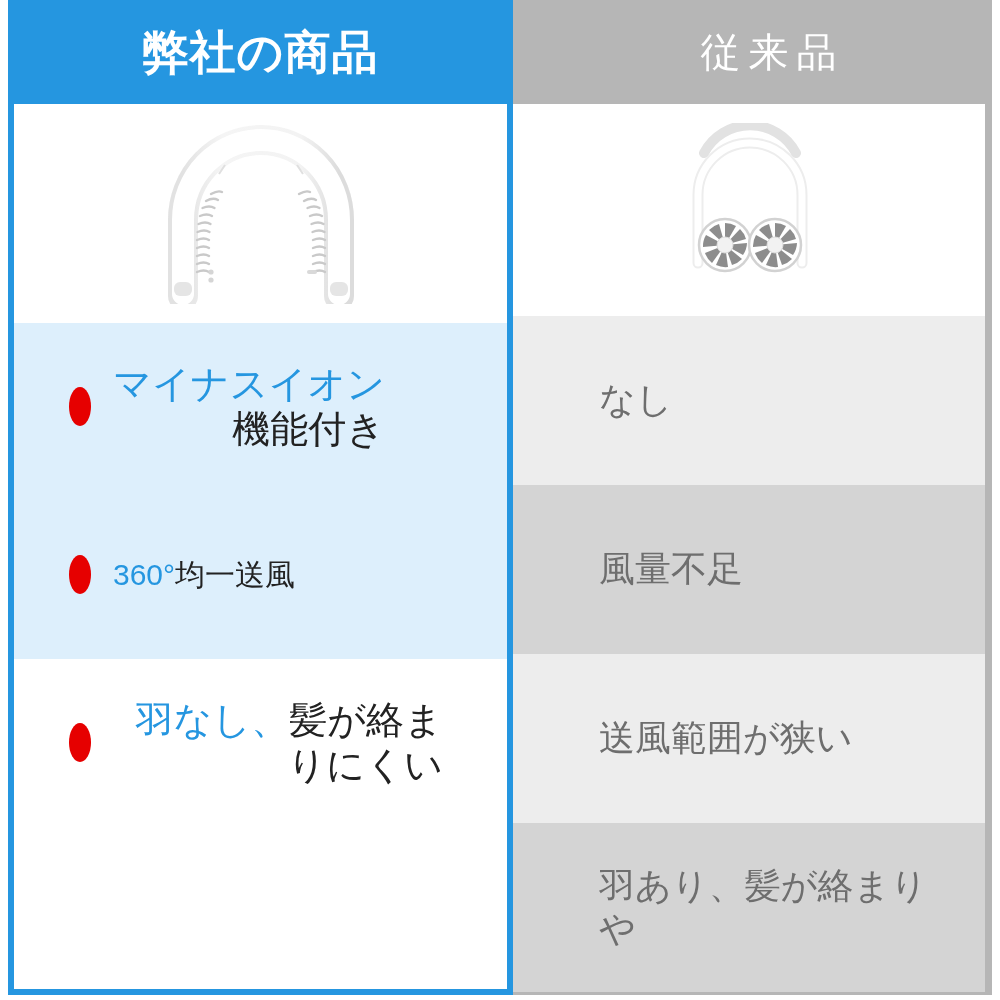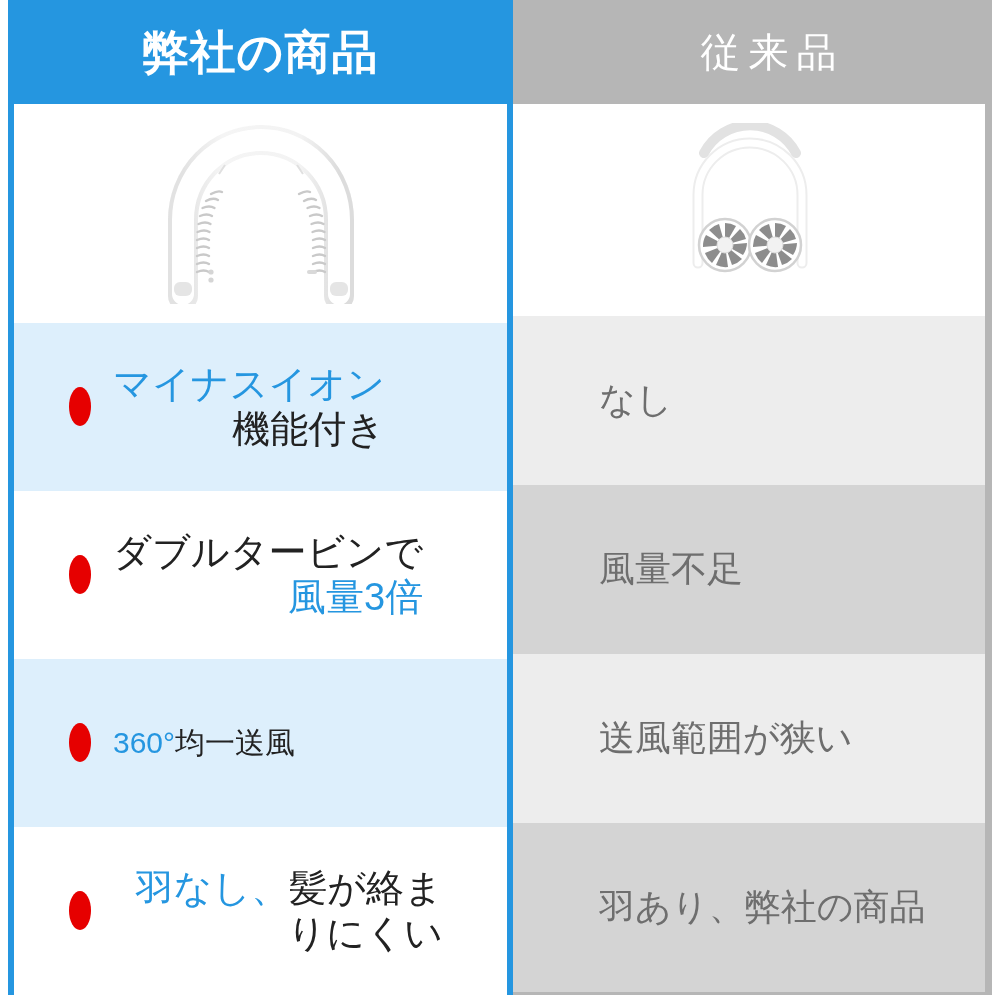--- a/index.html
+++ b/index.html
@@ -224,27 +224,20 @@
       </div>
 
       <div class="feat-row alt">
         <span class="mark"><span class="circle-mark"></span></span>
         <span class="feat-text">
           <span class="hl">マイナスイオン</span><br>
           <span>機能付き</span>
         </span>
       </div>
 
-      <div class="feat-row plain">
-        <span class="mark"><span class="circle-mark"></span></span>
-        <span class="feat-text">
-          <span>ダブルタービンで</span><br>
-          <span class="hl">風量3倍</span>
-        </span>
-      </div>
 
       <div class="feat-row alt">
         <span class="mark"><span class="circle-mark"></span></span>
         <span class="feat-text size-lg">
           <span class="hl">360°</span><span>均一送風</span>
         </span>
       </div>
 
       <div class="feat-row plain">
         <span class="mark"><span class="circle-mark"></span></span>
@@ -314,19 +307,19 @@
         <span class="theirs-text">風量不足</span>
       </div>
 
       <div class="feat-row alt">
         <span class="mark"><span class="x-mark"></span></span>
         <span class="theirs-text">送風範囲が狭い</span>
       </div>
 
       <div class="feat-row plain">
         <span class="mark"><span class="x-mark"></span></span>
-        <span class="theirs-text">羽あり、弊社の商品</span>
+        <span class="theirs-text">羽あり、髪が絡まりや</span>
       </div>
 
     </div>
   </div>
 
 </div>
 
 </body></html>

